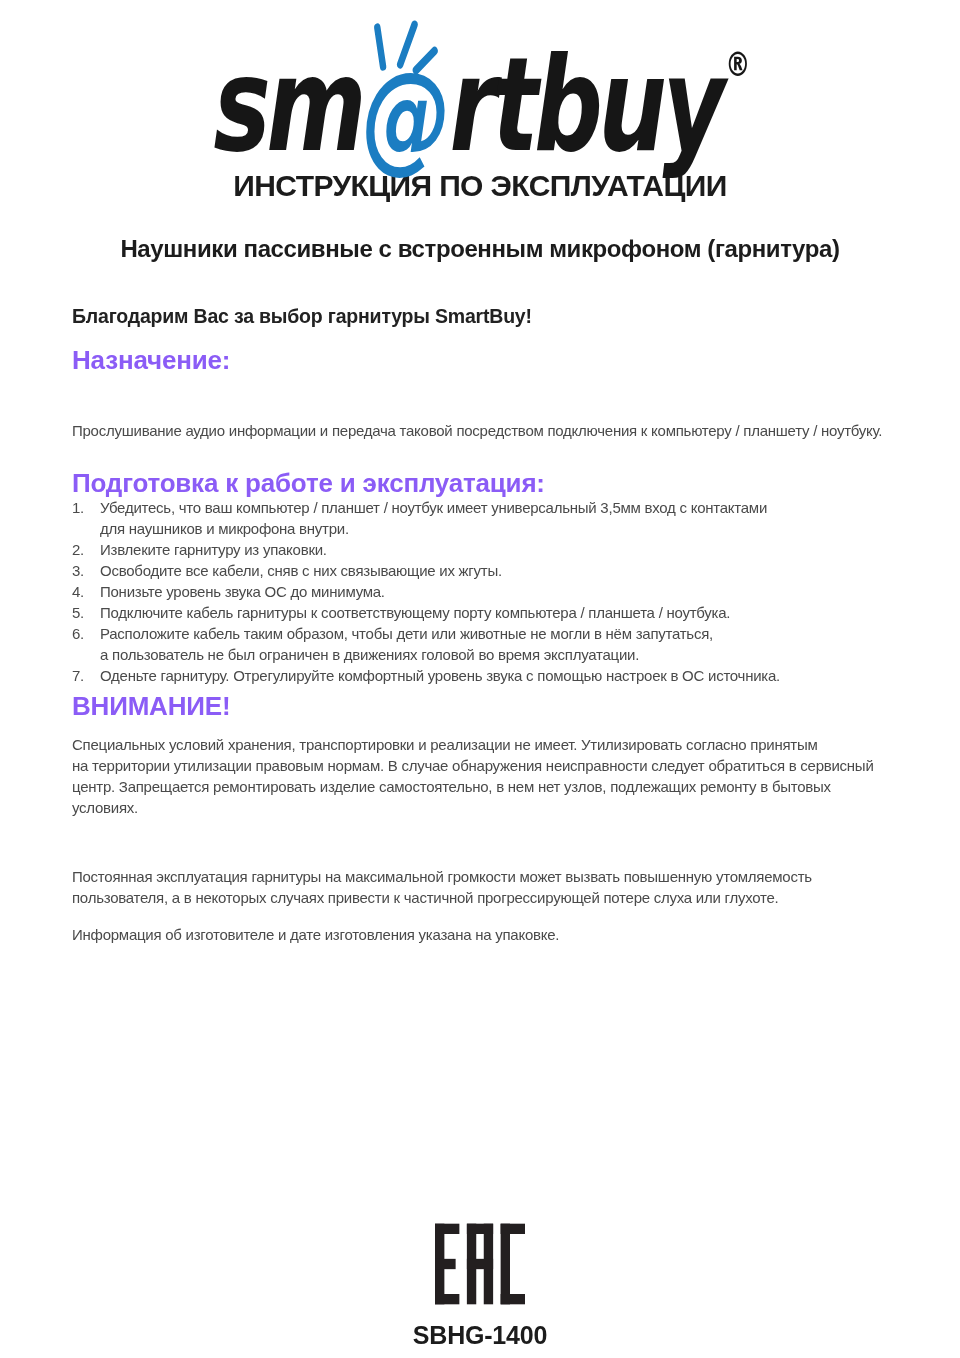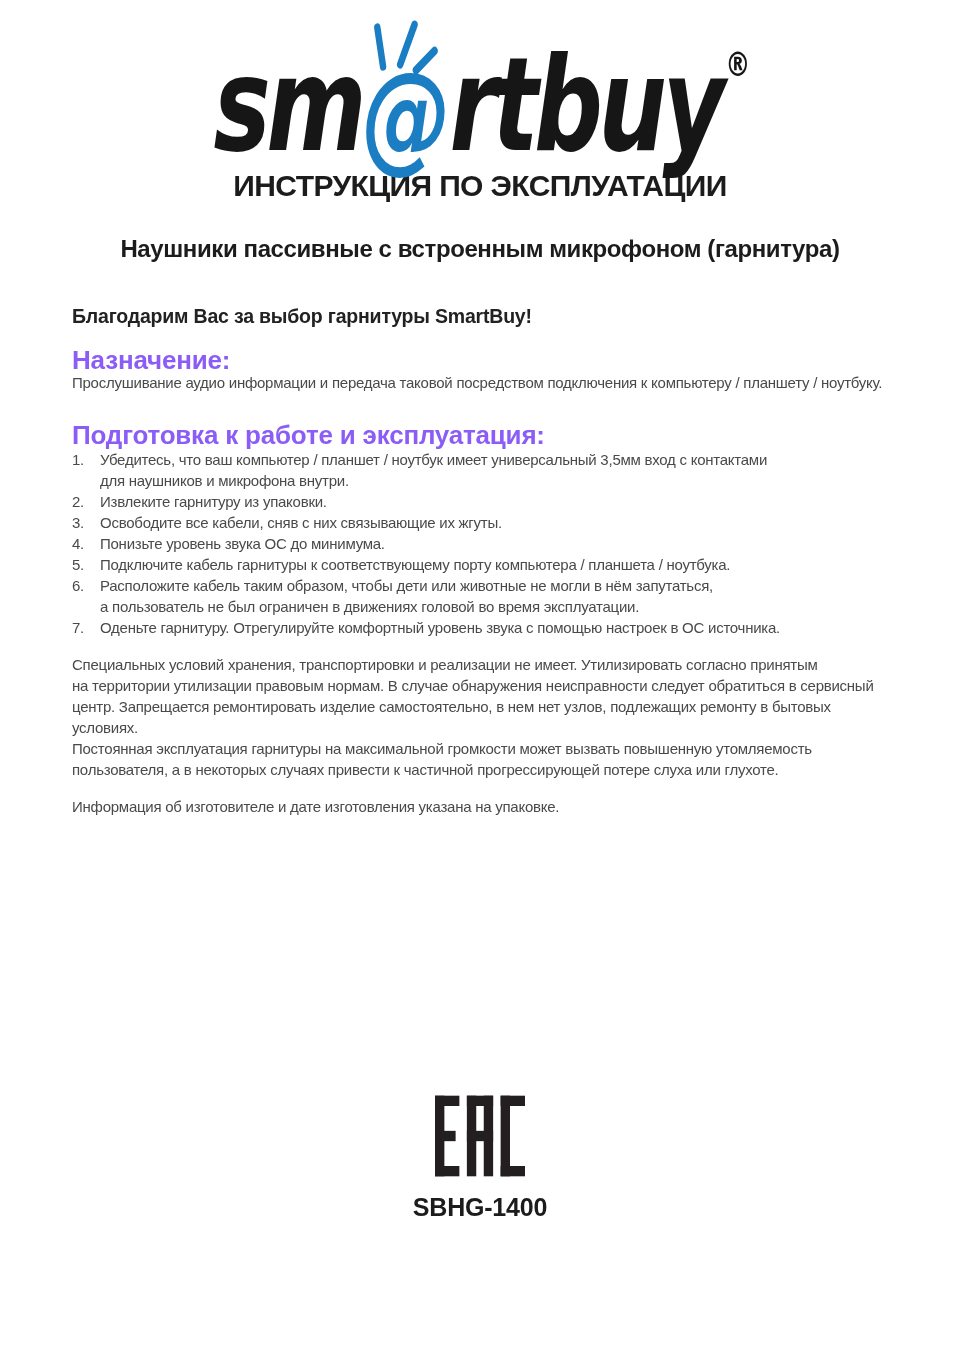--- a/index.html
+++ b/index.html
@@ -85,20 +85,21 @@
   }
   .purpose-heading   { margin-top: 20px; }
   .prep-heading      { margin-top: 30px; }
   .attention-heading { margin-top: 8px; }
 
   .body-text {
     font-size: 15px; line-height: 21px;
     letter-spacing: -0.25px;
     color: #4a4a4a;
     white-space: pre-line;
+    margin-top: 48px;
   }
   .disposal     { margin-top: 16px; }
   .manufacturer { margin-top: 16px; }
 
   
   .prep-list { margin: 2px 0 0 0; padding: 0; list-style: none; }
   .prep-list li {
     display: flex;
     font-size: 15px; line-height: 21px;
     letter-spacing: -0.25px;
@@ -168,20 +169,21 @@
         <span class="num">6.</span>
         <span class="item-text">Расположите кабель таким образом, чтобы дети или животные не могли в нём запутаться,
 а пользователь не был ограничен в движениях головой во время эксплуатации.</span>
       </li>
       <li>
         <span class="num">7.</span>
         <span class="item-text">Оденьте гарнитуру. Отрегулируйте комфортный уровень звука с помощью настроек в ОС источника.</span>
       </li>
     </ol>
 
+    <div class="sec-heading attention-heading">ВНИМАНИЕ!</div>
     <div class="body-text disposal">Специальных условий хранения, транспортировки и реализации не имеет. Утилизировать согласно принятым
 на территории утилизации правовым нормам. В случае обнаружения неисправности следует обратиться в сервисный
 центр. Запрещается ремонтировать изделие самостоятельно, в нем нет узлов, подлежащих ремонту в бытовых условиях.</div>
 
     <div class="body-text">Постоянная эксплуатация гарнитуры на максимальной громкости может вызвать повышенную утомляемость
 пользователя, а в некоторых случаях привести к частичной прогрессирующей потере слуха или глухоте.</div>
 
     <div class="body-text manufacturer">Информация об изготовителе и дате изготовления указана на упаковке.</div>
 
     <div class="cert">

